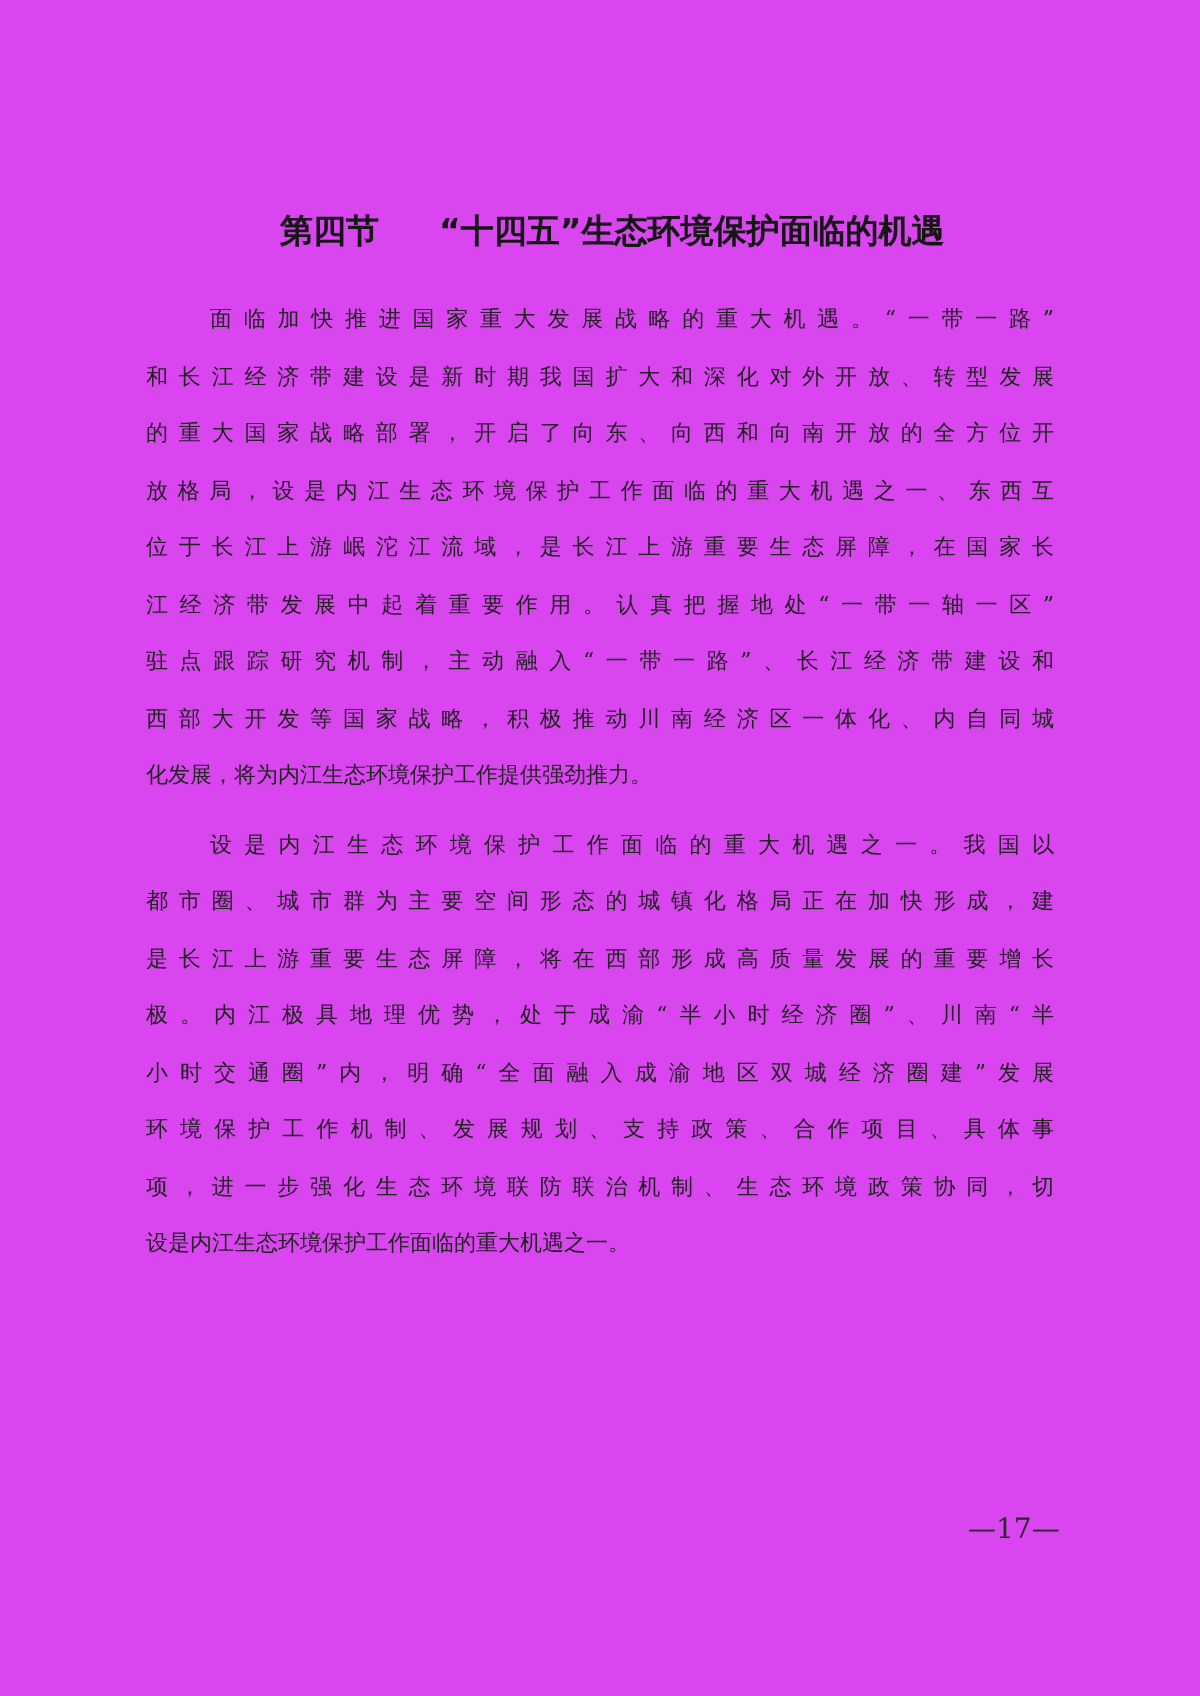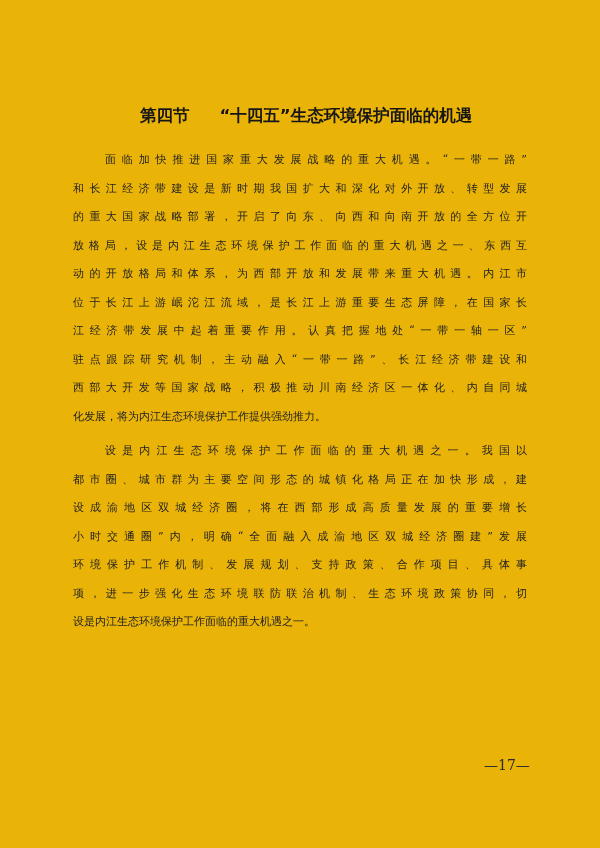--- a/index.html
+++ b/index.html
@@ -11,21 +11,21 @@
       width: 600px;
       height: 848px;
       position: relative;
       overflow: hidden;
       color: #1e1e1e;
     }
     .page {
       position: absolute;
       left: 0; top: 0;
       width: 600px; height: 848px;
-      background: #eab308;
+      background: #d946ef;
     }
     .section-title {
       position: absolute;
       left: 140px;
       top: 104px;
       height: 24px;
       line-height: 24px;
       font-family: "DejaVu Sans", "Liberation Sans", sans-serif;
       font-size: 16.5px;
       font-weight: bold;
@@ -78,32 +78,32 @@
     <span class="sec-num">第四节</span><span class="sec-name">“十四五”生态环境保护面临的机遇</span>
   </div>
 
   <div class="body-text">
 
     <div class="para">
       <div class="line indent">面临加快推进国家重大发展战略的重大机遇。“一带一路”</div>
       <div class="line">和长江经济带建设是新时期我国扩大和深化对外开放、转型发展</div>
       <div class="line">的重大国家战略部署，开启了向东、向西和向南开放的全方位开</div>
       <div class="line">放格局，设是内江生态环境保护工作面临的重大机遇之一、东西互</div>
-      <div class="line">动的开放格局和体系，为西部开放和发展带来重大机遇。内江市</div>
       <div class="line">位于长江上游岷沱江流域，是长江上游重要生态屏障，在国家长</div>
       <div class="line">江经济带发展中起着重要作用。认真把握地处“一带一轴一区”</div>
       <div class="line">驻点跟踪研究机制，主动融入“一带一路”、长江经济带建设和</div>
       <div class="line">西部大开发等国家战略，积极推动川南经济区一体化、内自同城</div>
       <div class="line last">化发展，将为内江生态环境保护工作提供强劲推力。</div>
     </div>
 
     <div class="para">
       <div class="line indent">设是内江生态环境保护工作面临的重大机遇之一。我国以</div>
       <div class="line">都市圈、城市群为主要空间形态的城镇化格局正在加快形成，建</div>
-      <div class="line">设成渝地区双城经济圈，将在西部形成高质量发展的重要增长</div>
+      <div class="line">是长江上游重要生态屏障，将在西部形成高质量发展的重要增长</div>
+      <div class="line">极。内江极具地理优势，处于成渝“半小时经济圈”、川南“半</div>
       <div class="line">小时交通圈”内，明确“全面融入成渝地区双城经济圈建”发展</div>
       <div class="line">环境保护工作机制、发展规划、支持政策、合作项目、具体事</div>
       <div class="line">项，进一步强化生态环境联防联治机制、生态环境政策协同，切</div>
       <div class="line last">设是内江生态环境保护工作面临的重大机遇之一。</div>
     </div>
 
   </div>
 
   <div class="page-number">—17—</div>
 

